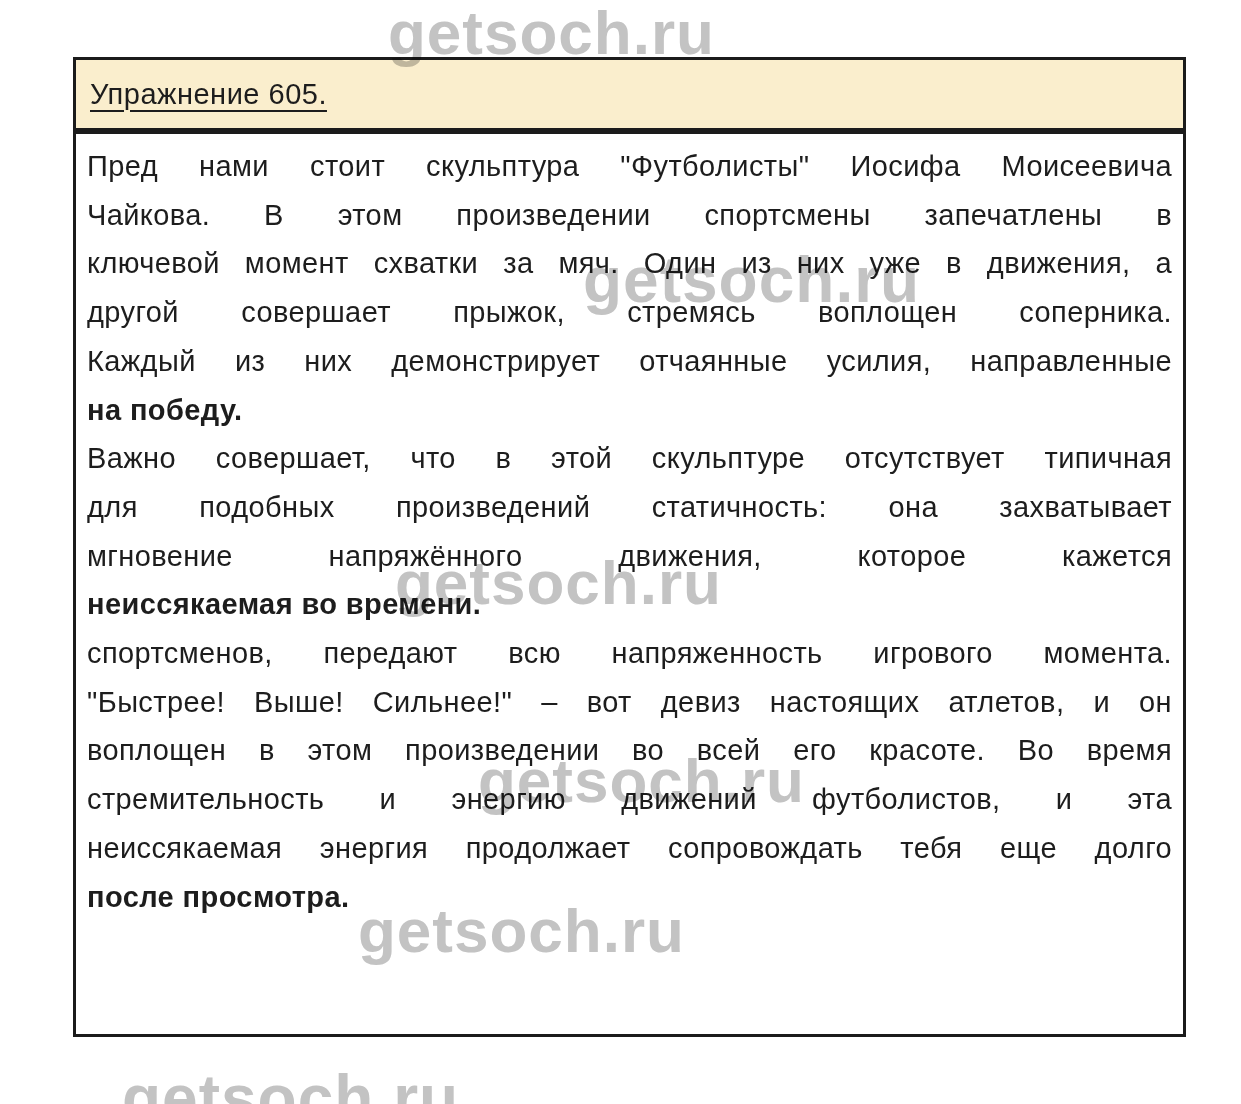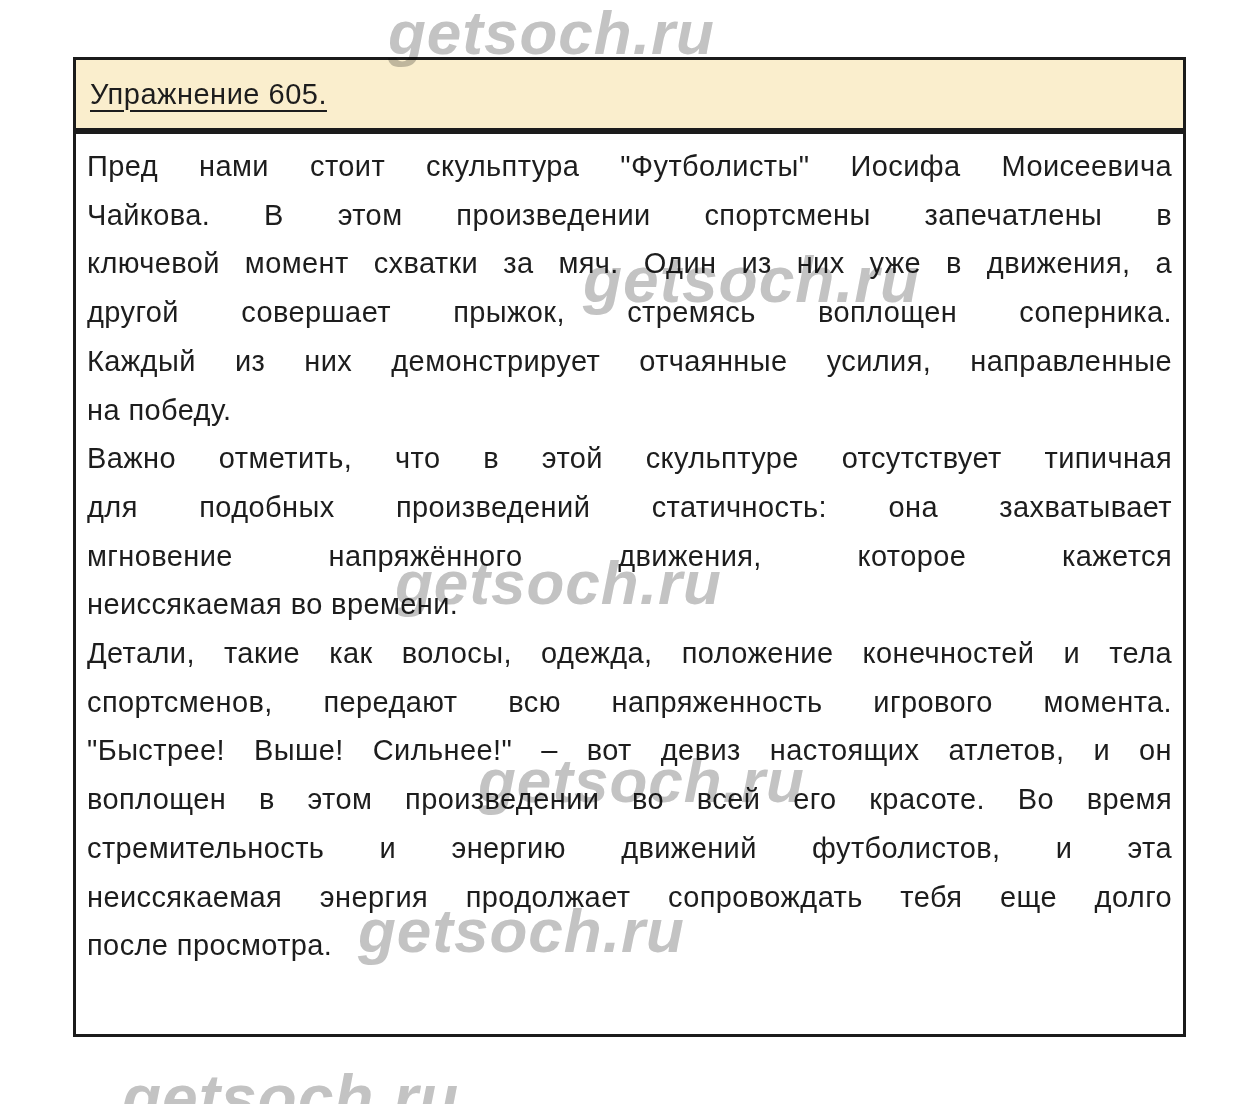--- a/index.html
+++ b/index.html
@@ -51,32 +51,32 @@
     font-size:29px;
     line-height:48.7px;
     letter-spacing:0.4px;
     text-align:justify;
     text-align-last:justify;
     white-space:normal;
   }
   .text-line.last{
     text-align:center;
     text-align-last:left;
+    font-weight:bold;
   }
   .watermark{
     position:absolute;
     font-weight:bold;
     color:var(--watermark);
     mix-blend-mode:multiply;
     line-height:1;
     letter-spacing:1px;
     white-space:nowrap;
     pointer-events:none;
     z-index:5;
-    font-style:italic;
   }
   .wm-1{left:388px; top:2px;   font-size:62px;}
   .wm-2{left:583px; top:248px; font-size:64px;}
   .wm-3{left:395px; top:552px; font-size:62px;}
   .wm-4{left:478px; top:750px; font-size:62px;}
   .wm-5{left:358px; top:900px; font-size:62px;}
   .wm-6{left:122px; top:1066px;font-size:64px;}
 </style>
 </head>
 <body>
@@ -97,27 +97,26 @@
   <div class="box content-box">
     <div>
       <div class="text-line">Пред нами стоит скульптура "Футболисты" Иосифа Моисеевича</div>
       <div class="text-line">Чайкова. В этом произведении спортсмены запечатлены в</div>
       <div class="text-line">ключевой момент схватки за мяч. Один из них уже в движения, а</div>
       <div class="text-line">другой совершает прыжок, стремясь воплощен соперника.</div>
       <div class="text-line">Каждый из них демонстрирует отчаянные усилия, направленные</div>
       <div class="text-line last">на победу.</div>
     </div>
     <div>
-      <div class="text-line">Важно отметить, что в этой скульптуре отсутствует типичная</div>
+      <div class="text-line">Важно совершает, что в этой скульптуре отсутствует типичная</div>
       <div class="text-line">для подобных произведений статичность: она захватывает</div>
       <div class="text-line">мгновение напряжённого движения, которое кажется</div>
       <div class="text-line last">неиссякаемая во времени.</div>
     </div>
     <div>
-      <div class="text-line">Детали, такие как волосы, одежда, положение конечностей и тела</div>
       <div class="text-line">спортсменов, передают всю напряженность игрового момента.</div>
       <div class="text-line">"Быстрее! Выше! Сильнее!" – вот девиз настоящих атлетов, и он</div>
       <div class="text-line">воплощен в этом произведении во всей его красоте. Во время</div>
       <div class="text-line">стремительность и энергию движений футболистов, и эта</div>
       <div class="text-line">неиссякаемая энергия продолжает сопровождать тебя еще долго</div>
       <div class="text-line last">после просмотра.</div>
     </div>
   </div>
 
 </div>

